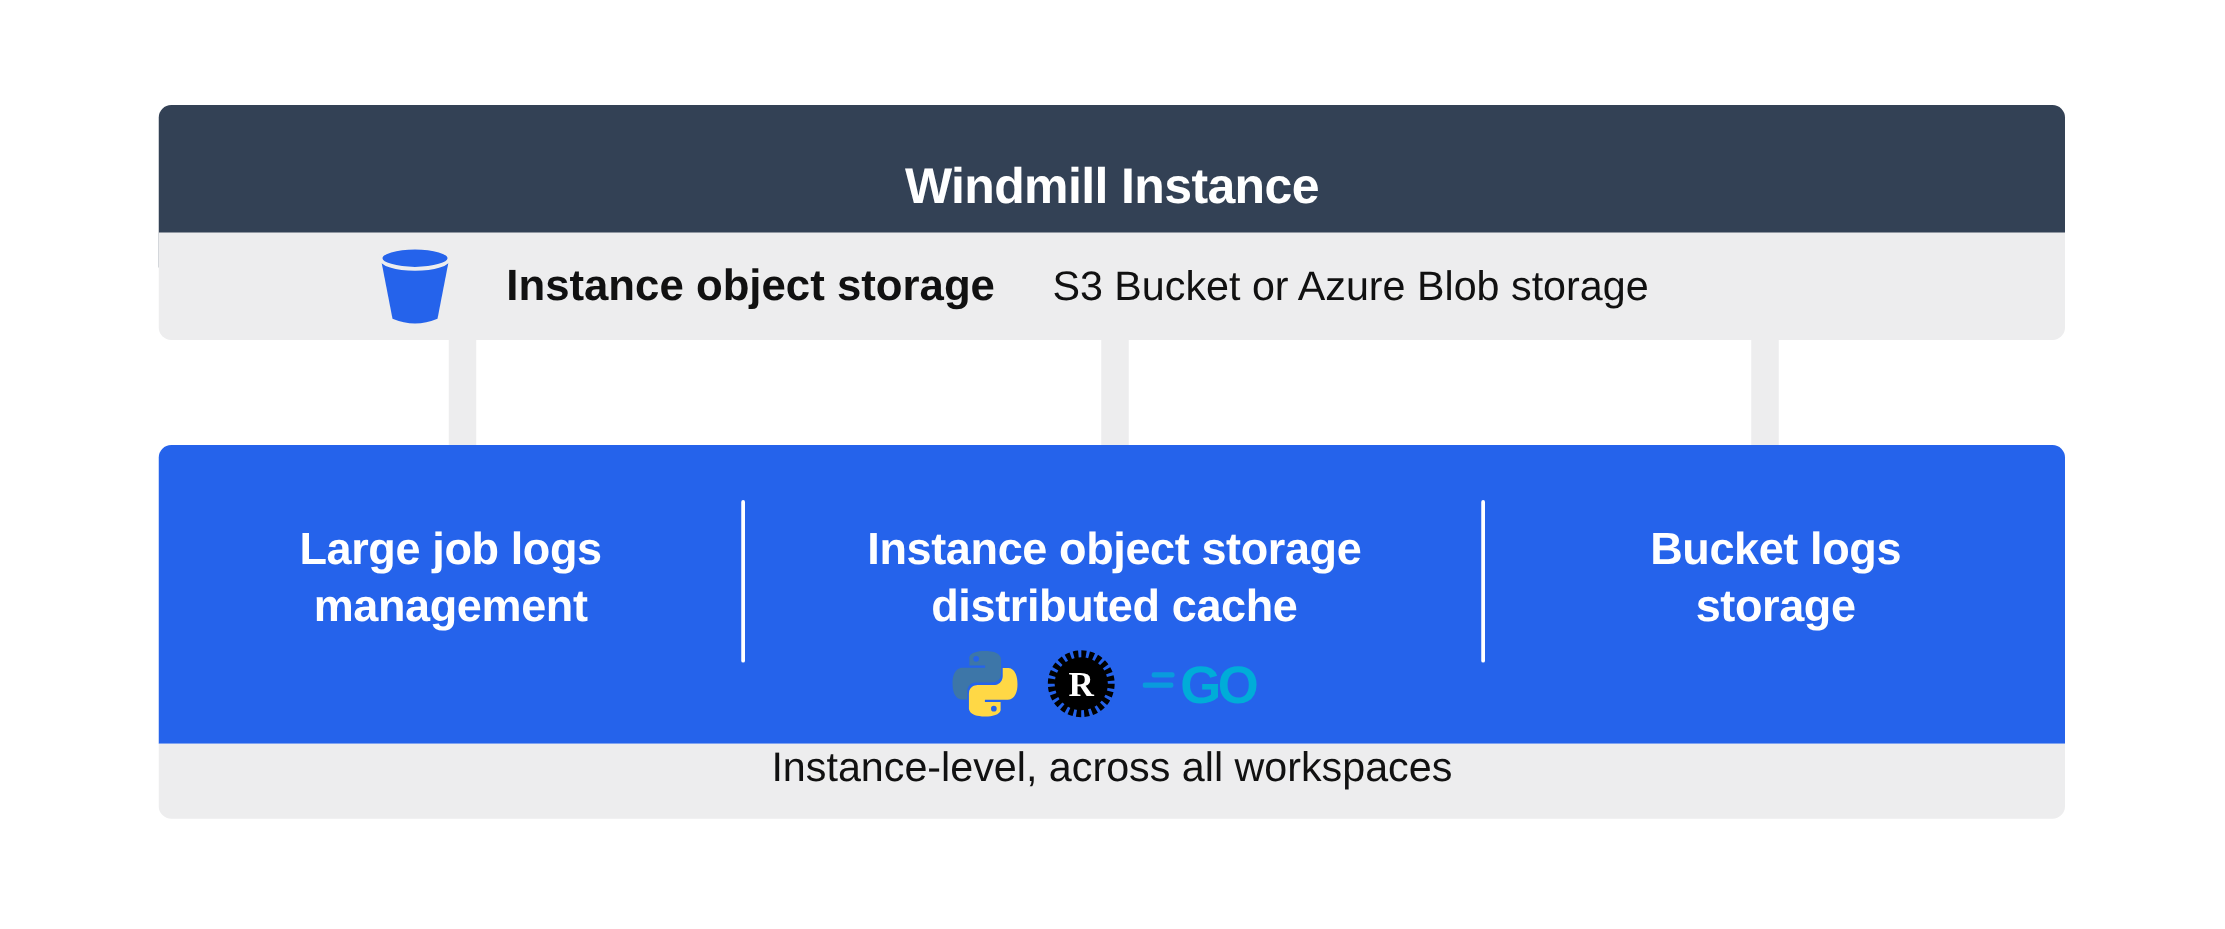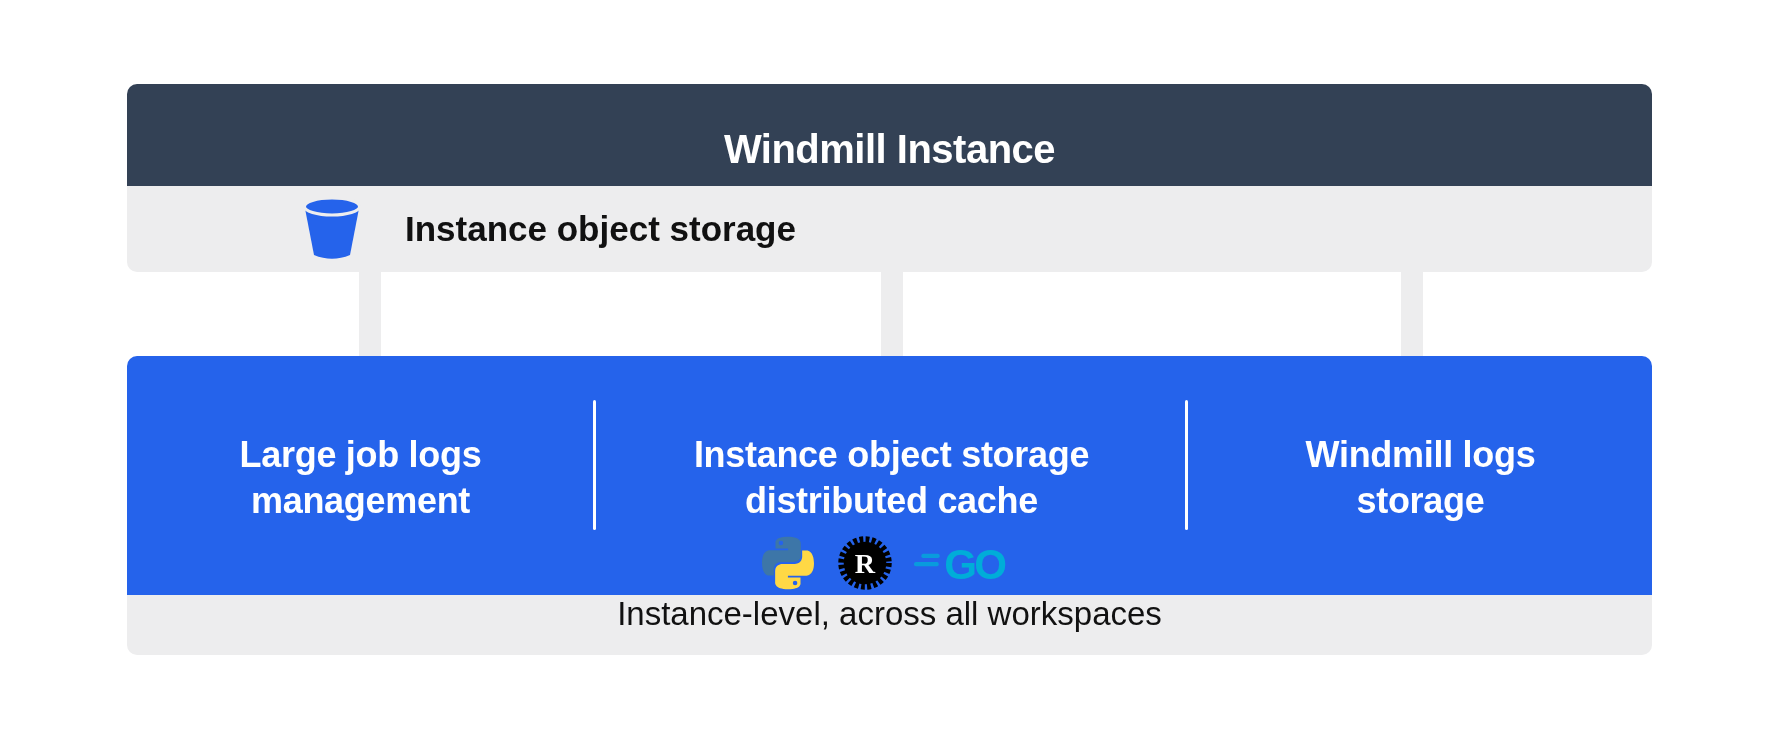--- a/index.html
+++ b/index.html
@@ -24,21 +24,21 @@
   
   .arrow{position:absolute;top:272px;width:62px;height:128px;}
   .arrow svg{display:block;}
   .arrow.a1{left:339px;} .arrow.a2{left:861px;} .arrow.a3{left:1381px;}
   
   .feature-box{
     position:absolute;left:127px;top:356px;width:1525px;height:239px;
     background:#2563eb;border-radius:10px 10px 0 0;
   }
   .feature{position:absolute;top:0;height:239px;display:flex;flex-direction:column;
-    align-items:center;padding-top:76px;box-sizing:border-box;}
+    align-items:center;padding-top:60px;box-sizing:border-box;}
   .feature .feature-title{
     color:#ffffff;font-size:36px;font-weight:bold;line-height:1.28;text-align:center;
     white-space:pre-line;letter-spacing:-0.3px;
   }
   .feature.f1{left:0;width:467px;}
   .feature.f2{left:470px;width:589px;}
   .feature.f3{left:1062px;width:463px;}
   .divider{position:absolute;top:44px;width:3px;height:130px;background:#ffffff;border-radius:2px;}
   .divider.d1{left:466px;} .divider.d2{left:1058px;}
   .lang-row{display:flex;align-items:center;gap:20px;margin-top:10px;height:58px;}
@@ -60,20 +60,21 @@
       <div class="title">Windmill Instance</div>
     </div>
     <div class="storage-bar">
       <div class="bucket-wrap">
         <svg width="60" height="66" viewBox="0 0 60 66" aria-hidden="true">
           <path d="M2.5 10 h55 L48 59 q-18 7.5 -36 0 Z" fill="#2563eb"></path>
           <ellipse cx="30" cy="10.5" rx="27.5" ry="8.5" fill="#2563eb" stroke="#ededee" stroke-width="3"></ellipse>
         </svg>
       </div>
       <div class="storage-title">Instance object storage</div>
+      <div class="storage-subtitle">S3 Bucket or Azure Blob storage</div>
     </div>
   </div>
 
   <div class="arrow a1">
     <svg width="62" height="128" viewBox="0 0 62 128">
         <path d="M20 0 H42 V84 H62 L31 128 L0 84 H20 Z" fill="#ededee"></path>
       </svg>
   </div>
   <div class="arrow a2">
     <svg width="62" height="128" viewBox="0 0 62 128">
@@ -118,21 +119,21 @@
             <rect x="0" y="22" width="27" height="4.5" rx="2" fill="#00add8" opacity="0.75"></rect>
             <text x="33" y="40" font-family="Liberation Sans, sans-serif" font-size="46" font-weight="bold" letter-spacing="-3" fill="#00add8">GO</text>
           </svg>
         </span>
       </div>
     </div>
 
     <div class="divider d2"></div>
 
     <div class="feature f3">
-      <div class="feature-title">Windmill logs
+      <div class="feature-title">Bucket logs
 storage</div>
     </div>
 
   </div>
 
   <div class="footer-bar">
     <div class="caption">Instance-level, across all workspaces</div>
   </div>
 
 </div>

